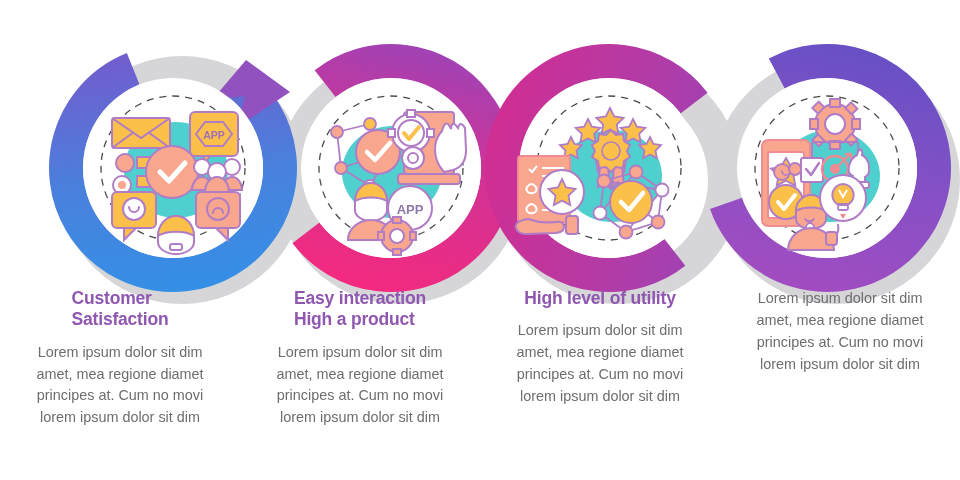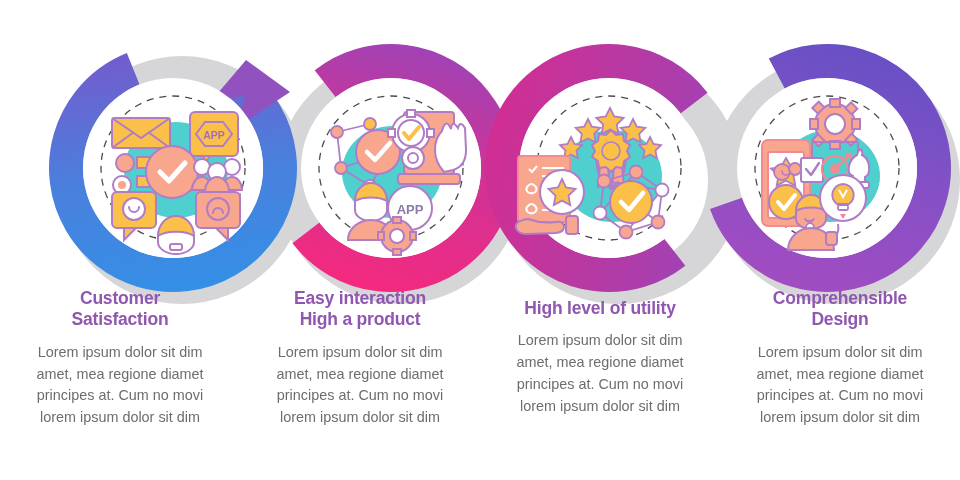--- a/index.html
+++ b/index.html
@@ -19,35 +19,35 @@
   
   #art{position:absolute;left:0;top:0;width:960px;height:480px;pointer-events:none;}
 
   
   .cols{position:absolute;left:0;top:288px;width:960px;height:175px;display:flex;}
   .col{width:240px;box-sizing:border-box;padding:0 8px;display:flex;flex-direction:column;align-items:center;}
   .col .title{
     font-size:17.5px;
     font-weight:bold;
     line-height:1.22;
-    text-align:center;
+    text-align:left;
     color:#8f57b0;
     letter-spacing:-0.2px;
     margin:0 0 11px 0;
     white-space:pre-line;
   }
   .col .body{
     font-size:14.4px;
     line-height:1.52;
     text-align:center;
     color:#6d6d70;
     margin:0;
     max-width:196px;
   }
-  .col.c3 .title{margin-top:10px;}
+  .col.c3 .title{}
   .col.c1 .body,.col.c2 .body,.col.c3 .body,.col.c4 .body{white-space:pre-line;}
 </style>
 </head>
 <body>
 
 <div id="stage">
 
   <svg id="ribbon" viewBox="0 0 960 480">
     <defs>
       <linearGradient id="g1" x1="0" y1="1" x2="1" y2="0">
@@ -382,22 +382,20 @@
 
     <div class="col c3">
       <div class="title">High level of utility</div>
       <div class="body">Lorem ipsum dolor sit dim
 amet, mea regione diamet
 principes at. Cum no movi
 lorem ipsum dolor sit dim</div>
     </div>
 
     <div class="col c4">
-      <div class="title">Comprehensible
-Design</div>
       <div class="body">Lorem ipsum dolor sit dim
 amet, mea regione diamet
 principes at. Cum no movi
 lorem ipsum dolor sit dim</div>
     </div>
 
   </div>
 </div>
 
 </body></html>

